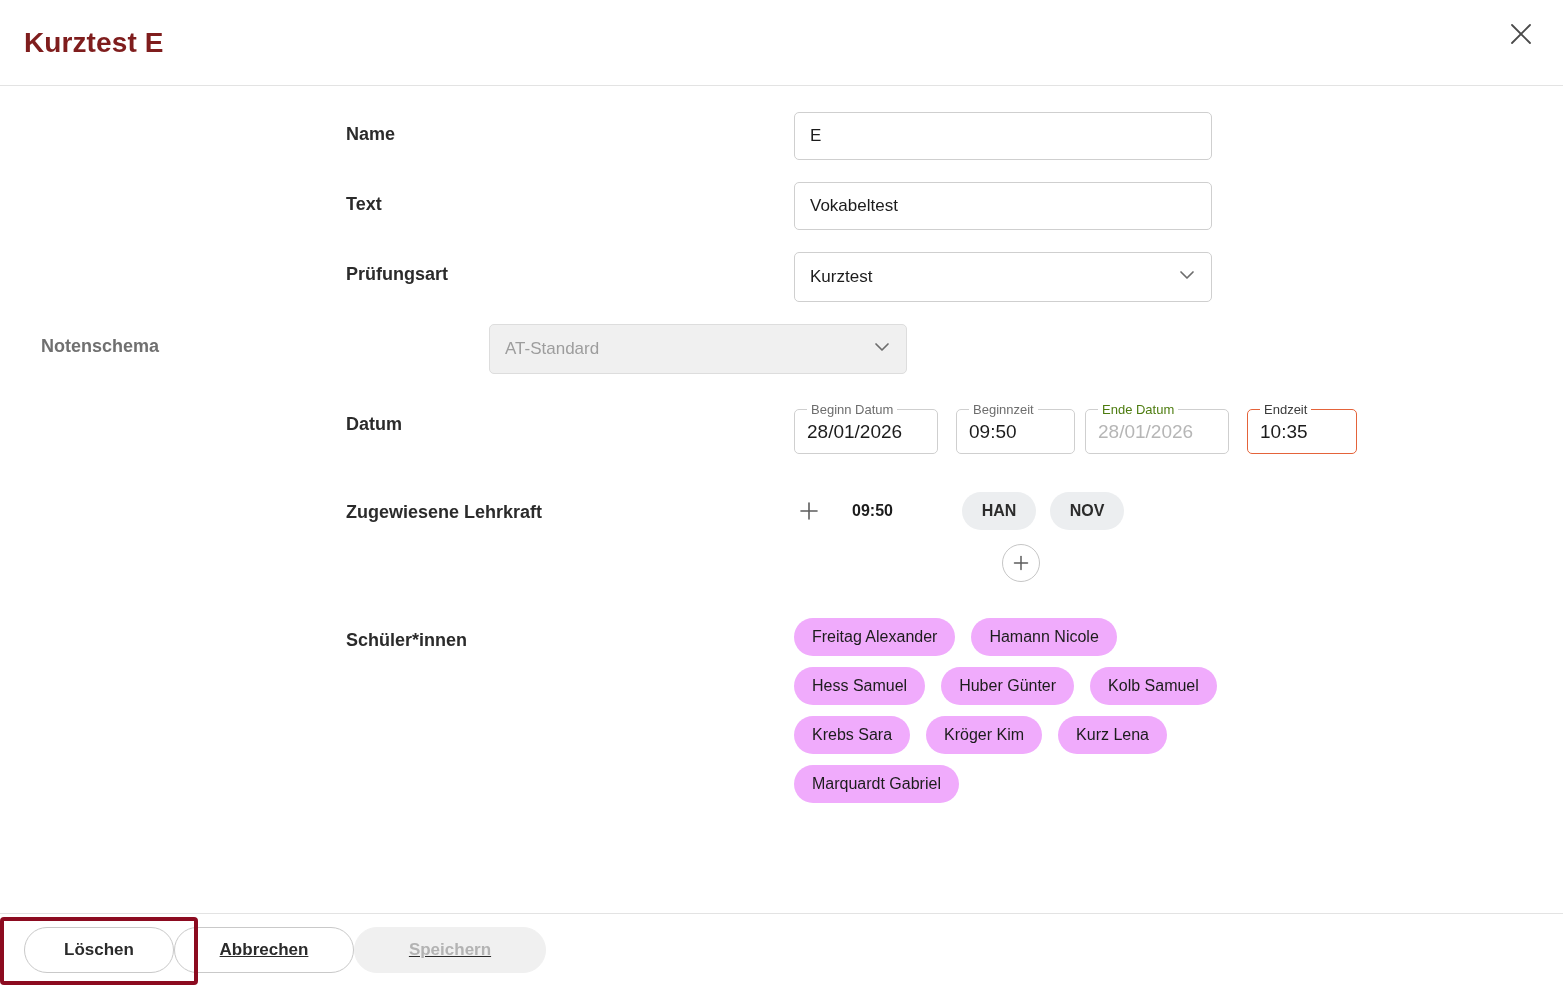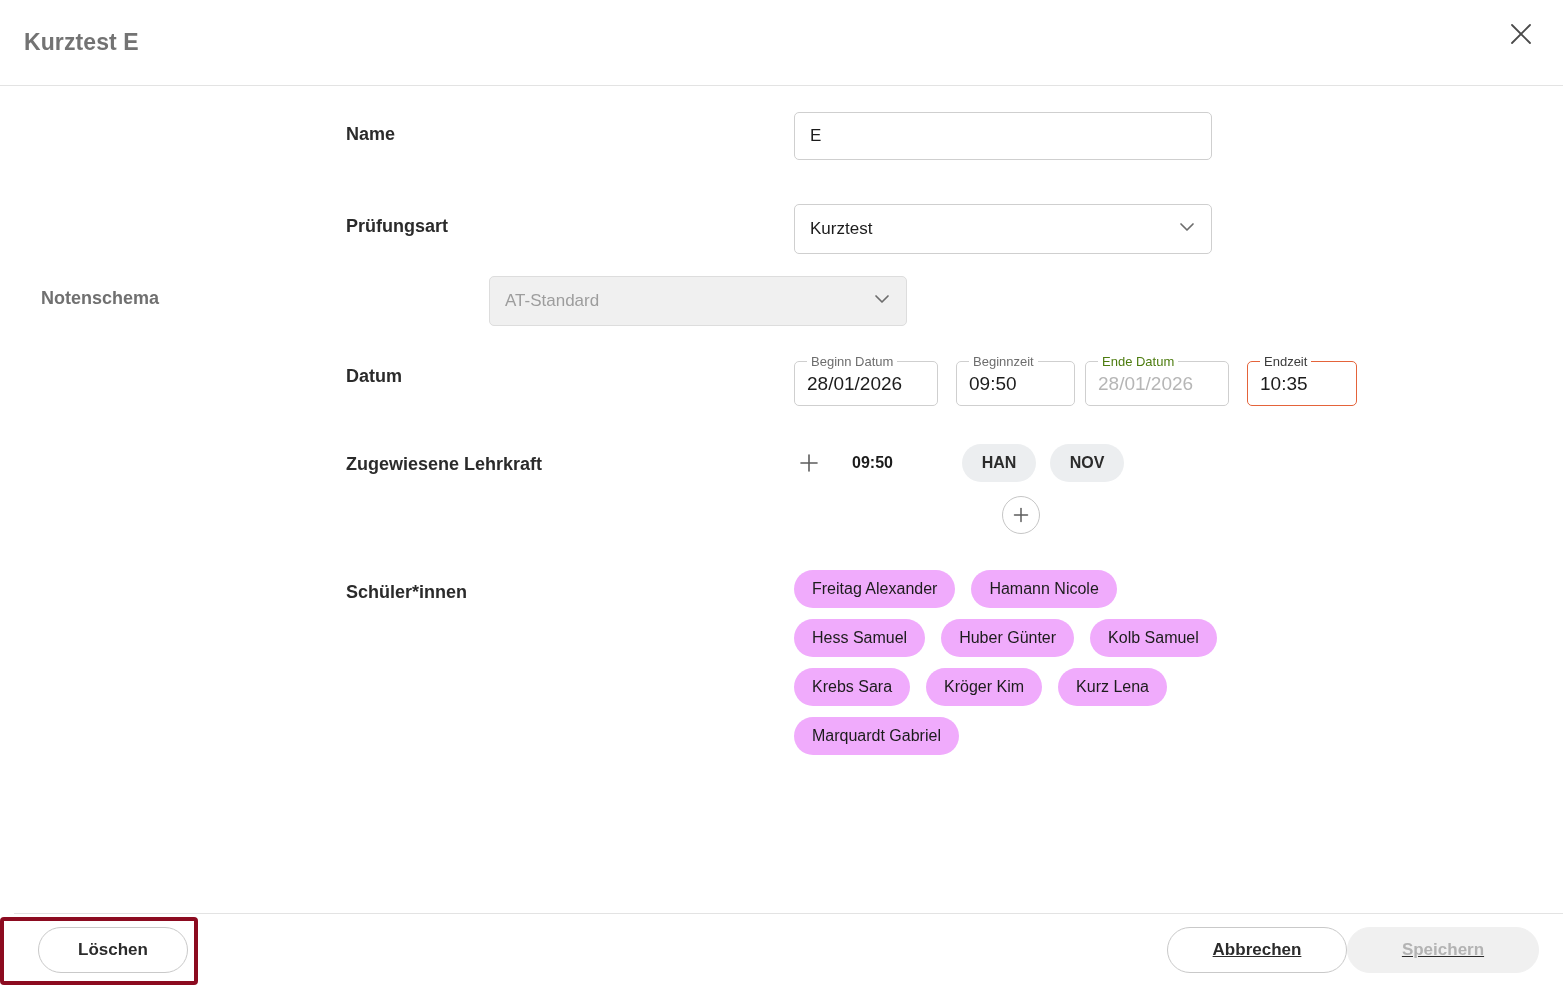--- a/index.html
+++ b/index.html
@@ -27,23 +27,23 @@
   .dialog-header {
     position: relative;
     height: 86px;
     flex: 0 0 86px;
     border-bottom: 1px solid #e3e3e3;
     display: flex;
     align-items: center;
   }
   .dialog-title {
     margin-left: 24px;
-    font-size: 23px;
+    font-size: 28px;
     font-weight: bold;
-    color: #737373;
+    color: #7f1d1d;
     letter-spacing: 0.1px;
   }
   .close-btn {
     position: absolute;
     right: 20px;
     top: 12px;
     width: 44px;
     height: 44px;
     display: flex;
     align-items: center;
@@ -236,24 +236,22 @@
     white-space: nowrap;
   }
 
   
   .dialog-footer {
     flex: 0 0 72px;
     height: 72px;
     border-top: 1px solid #e3e3e3;
     display: flex;
     align-items: center;
-    justify-content: space-between;
     padding: 0 24px;
     position: relative;
-    margin-left: 14px;
   }
   .btn {
     height: 46px;
     border-radius: 24px;
     border: 1px solid #c9c9c9;
     background: #ffffff;
     font-size: 17px;
     font-weight: bold;
     color: #2b2b2b;
     padding: 0 32px;
@@ -306,20 +304,24 @@
   <div class="dialog-body">
 
     <div class="form-row mb-22">
       <div class="row-label">Name</div>
       <div class="row-field">
         <input class="text-input" type="text" value="E" style="">
       </div>
     </div>
 
     <div class="form-row mb-22">
+      <div class="row-label">Text</div>
+      <div class="row-field">
+        <input class="text-input" type="text" value="Vokabeltest" style="">
+      </div>
     </div>
 
     <div class="form-row mb-22">
       <div class="row-label">Prüfungsart</div>
       <div class="row-field">
         <div class="select-wrap">
           <div class="select-box">
             <span>Kurztest</span>
           </div>
           <span class="select-chevron">

